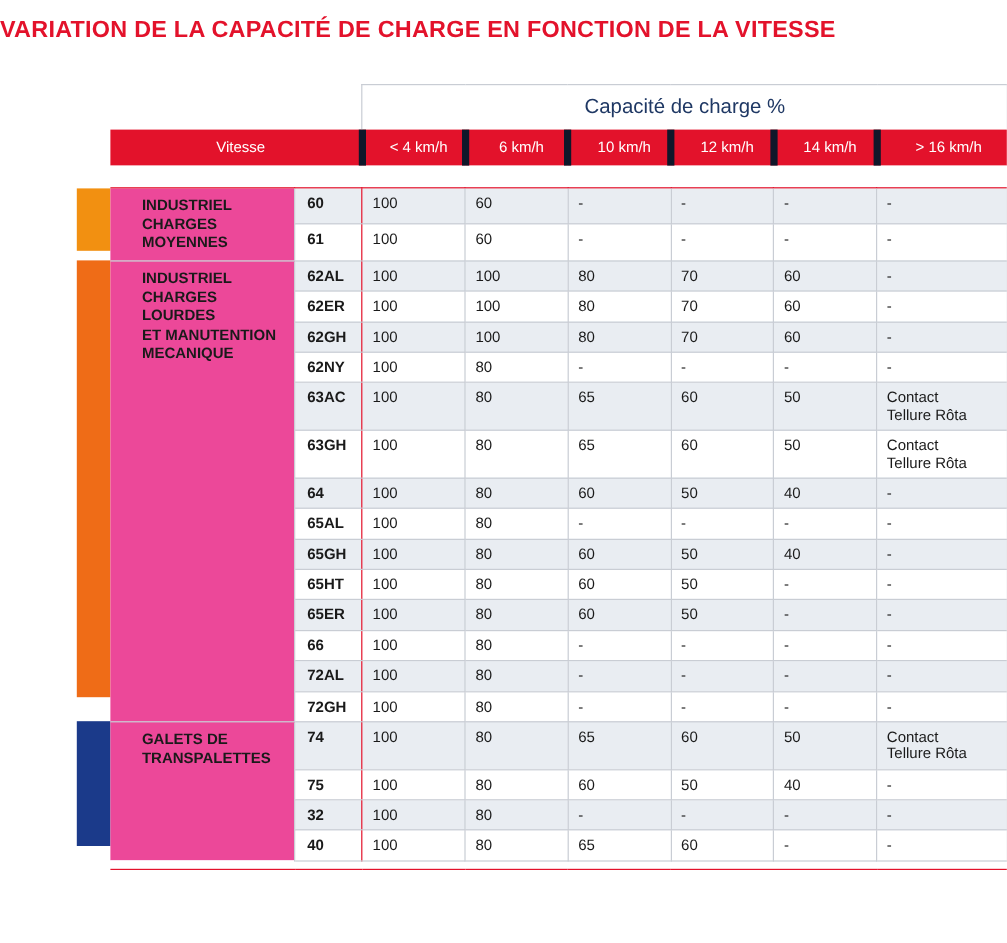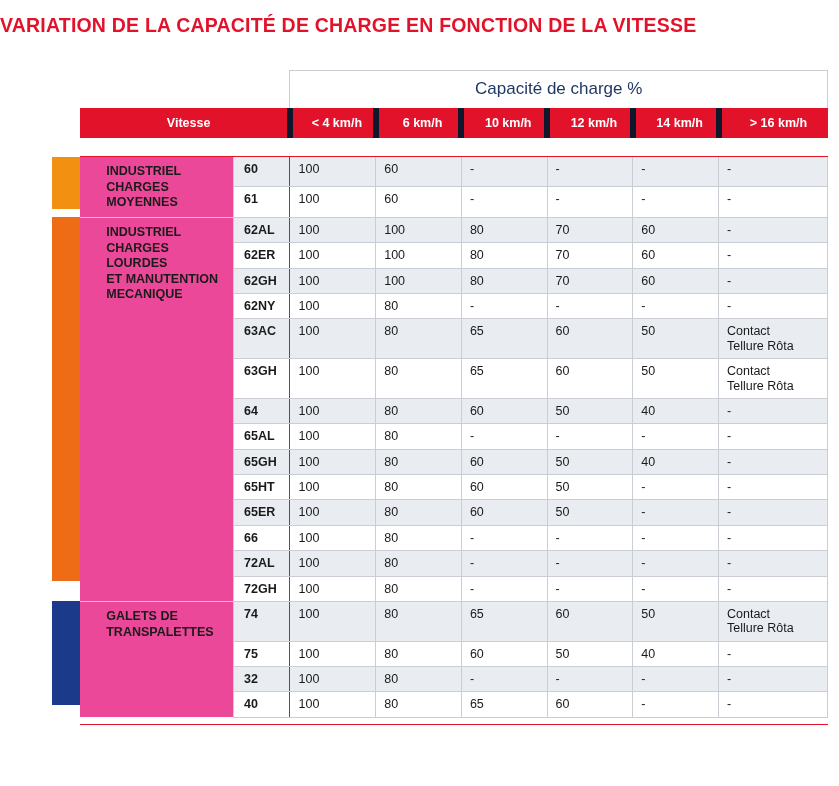--- a/index.html
+++ b/index.html
@@ -20,21 +20,21 @@
     left: 0;
     top: 14px;
     width: 839px;
     font-size: 19.5px;
     font-weight: bold;
     color: #e3122b;
     letter-spacing: 0.2px;
   }
   .table-wrap {
     position: absolute;
-    left: 52px;
+    left: 64px;
     top: 70px;
     width: 776px;
   }
   table.cap-table {
     border-collapse: collapse;
     table-layout: fixed;
     width: 776px;
     font-size: 12.5px;
   }
   
@@ -61,21 +61,21 @@
     color: #1f3864;
     font-weight: normal;
     padding: 8px 0 9px 0;
     border-left: 1px solid #c9cdd4;
     border-top: 1px solid #c9cdd4;
     border-right: 1px solid #c9cdd4;
   }
   .hdr-band {
     background: #e3122b;
     color: #ffffff;
-    font-weight: bold;
+    font-weight: normal;
     font-size: 12.5px;
     height: 30px;
     padding: 0 0 0 10px;
     vertical-align: middle;
   }
   .hdr-band.sub {
     padding-left: 8px;
     border-left: 6px solid #0f172a;
   }
   .spacer-row td {

